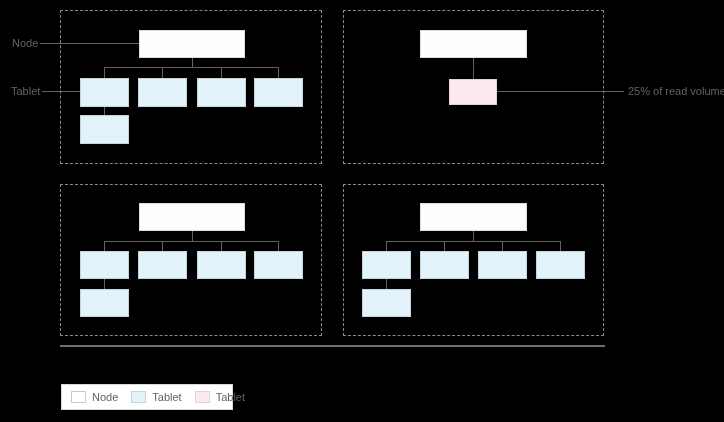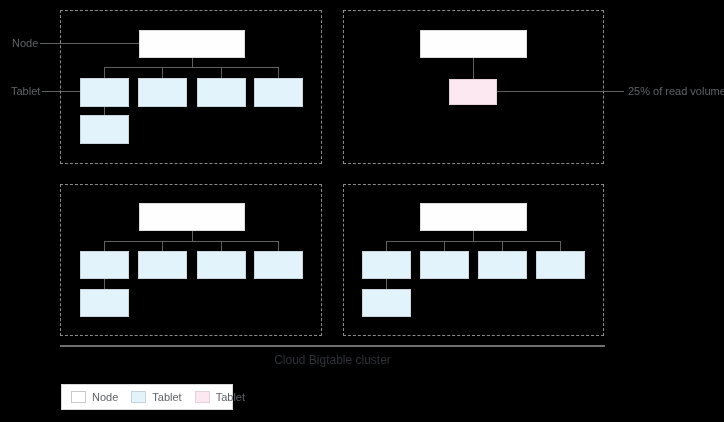--- a/index.html
+++ b/index.html
@@ -88,21 +88,20 @@
     <div class="v" style="left:216px;top:56px;height:10px;"></div>
     <div class="tab" style="left:18px;top:66px;width:49px;height:28px;"></div>
     <div class="tab" style="left:76px;top:66px;width:49px;height:28px;"></div>
     <div class="tab" style="left:134px;top:66px;width:49px;height:28px;"></div>
     <div class="tab" style="left:192px;top:66px;width:49px;height:28px;"></div>
     <div class="v" style="left:42px;top:94px;height:10px;"></div>
     <div class="tab" style="left:18px;top:104px;width:49px;height:28px;"></div>
   </div>
 
   <div class="cluster-line"></div>
-  <div class="cluster-title">Cloud Bigtable cluster</div>
 
   <div class="legend">
     <span class="sw" style="background: rgb(255, 255, 255);"></span>
     <span class="li-label">Node</span>
     <span class="sw b" style="background: rgb(226, 243, 252);"></span>
     <span class="li-label">Tablet</span>
     <span class="sw p" style="background: rgb(252, 232, 240);"></span>
     <span class="li-label">Tablet</span>
   </div>
 

